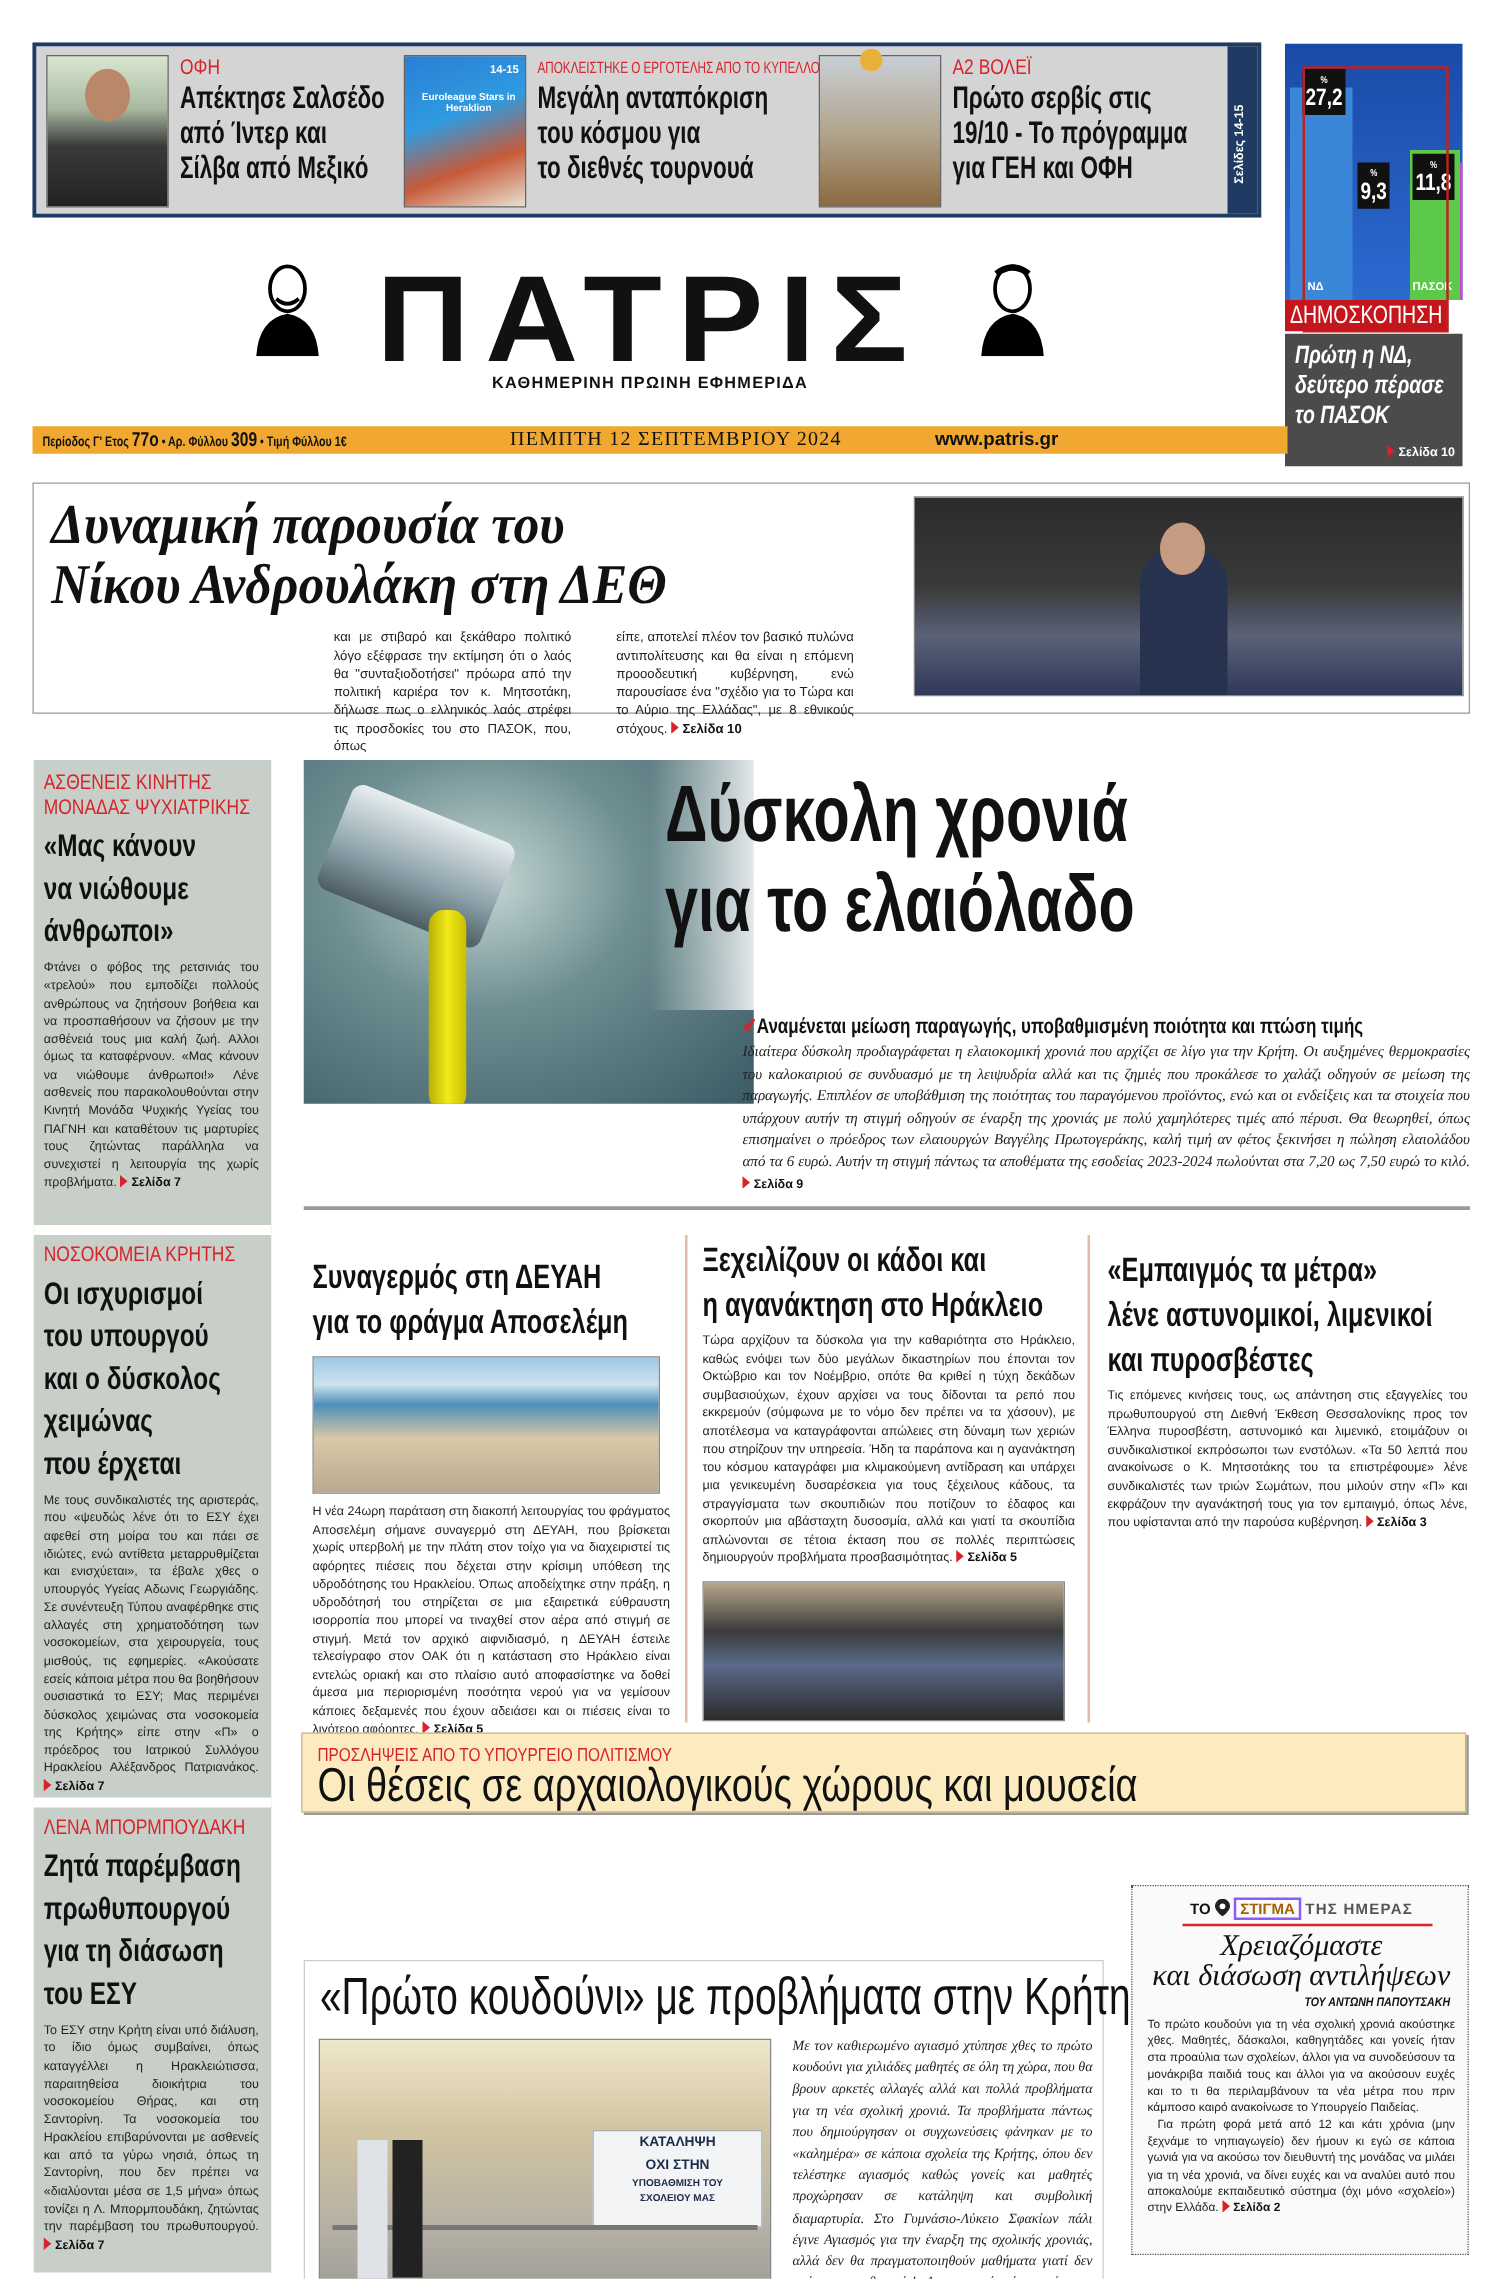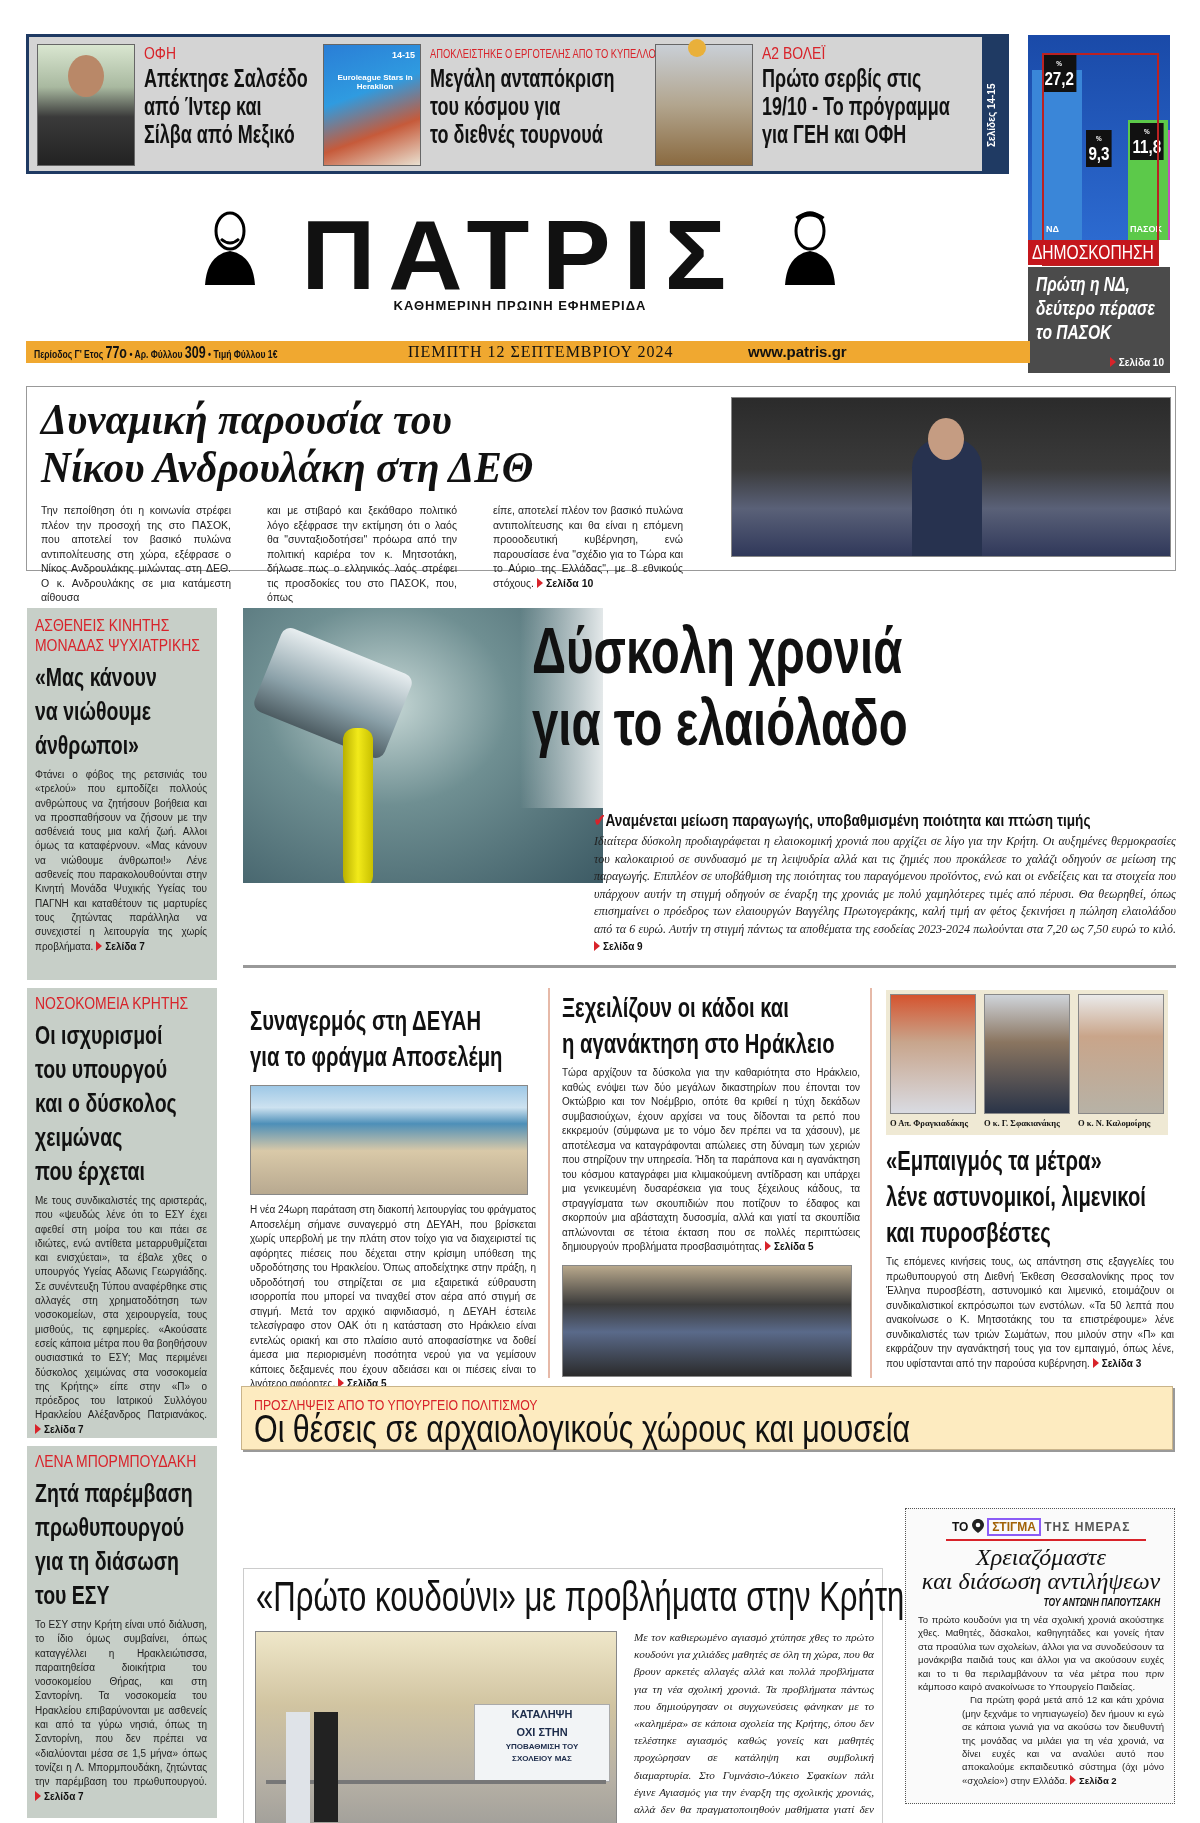--- a/index.html
+++ b/index.html
@@ -186,21 +186,20 @@
   </div>
   <div class="date">ΠΕΜΠΤΗ 12 ΣΕΠΤΕΜΒΡΙΟΥ 2024</div>
   <div class="url">www.patris.gr</div>
 </div>
 
 <div id="lead" class="abs">
   <div id="lead-title" class="serif">
     <div>Δυναμική παρουσία του</div>
     <div>Νίκου Ανδρουλάκη στη ΔΕΘ</div>
   </div>
-  <div class="lead-col" style="left:14px;">Την πεποίθηση ότι η κοινωνία στρέφει πλέον την προσοχή της στο ΠΑΣΟΚ, που αποτελεί τον βασικό πυλώνα αντιπολίτευσης στη χώρα, εξέφρασε ο Νίκος Ανδρουλάκης μιλώντας στη ΔΕΘ. Ο κ. Ανδρουλάκης σε μια κατάμεστη αίθουσα</div>
   <div class="lead-col" style="left:240px;">και με στιβαρό και ξεκάθαρο πολιτικό λόγο εξέφρασε την εκτίμηση ότι ο λαός θα "συνταξιοδοτήσει" πρόωρα από την πολιτική καριέρα τον κ. Μητσοτάκη, δήλωσε πως ο ελληνικός λαός στρέφει τις προσδοκίες του στο ΠΑΣΟΚ, που, όπως</div>
   <div class="lead-col" style="left:466px;">
     <span>είπε, αποτελεί πλέον τον βασικό πυλώνα αντιπολίτευσης και θα είναι η επόμενη προοοδευτική κυβέρνηση, ενώ παρουσίασε ένα "σχέδιο για το Τώρα και το Αύριο της Ελλάδας", με 8 εθνικούς στόχους.</span> <span class="page-ref">Σελίδα 10</span>
   </div>
   <div id="lead-photo" class="photo">
     <div style="position:absolute;left:180px;top:40px;width:70px;height:120px;background:#27324f;border-radius:30px 30px 0 0;"></div>
     <div style="position:absolute;left:196px;top:20px;width:36px;height:42px;border-radius:50%;background:#c59c82;"></div>
   </div>
 </div>
 
@@ -260,28 +259,20 @@
 
 <div class="abs" style="left:562px;top:990px;width:300px;">
   <div class="mid-title">Ξεχειλίζουν οι κάδοι και</div>
   <div class="mid-title">η αγανάκτηση στο Ηράκλειο</div>
   <div class="mid-body" style="margin-top:4px;width:298px;"><span>Τώρα αρχίζουν τα δύσκολα για την καθαριότητα στο Ηράκλειο, καθώς ενόψει των δύο μεγάλων δικαστηρίων που έπονται τον Οκτώβριο και τον Νοέμβριο, οπότε θα κριθεί η τύχη δεκάδων συμβασιούχων, έχουν αρχίσει να τους δίδονται τα ρεπό που εκκρεμούν (σύμφωνα με το νόμο δεν πρέπει να τα χάσουν), με αποτέλεσμα να καταγράφονται απώλειες στη δύναμη των χεριών που στηρίζουν την υπηρεσία. Ήδη τα παράπονα και η αγανάκτηση του κόσμου καταγράφει μια κλιμακούμενη αντίδραση και υπάρχει μια γενικευμένη δυσαρέσκεια για τους ξέχειλους κάδους, τα στραγγίσματα των σκουπιδιών που ποτίζουν το έδαφος και σκορπούν μια αβάσταχτη δυσοσμία, αλλά και γιατί τα σκουπίδια απλώνονται σε τέτοια έκταση που σε πολλές περιπτώσεις δημιουργούν προβλήματα προσβασιμότητας.</span> <span class="page-ref">Σελίδα 5</span></div>
   <div class="photo" style="margin-top:10px;width:290px;height:112px;background:linear-gradient(180deg,#b8a88c 0%,#3b3b3b 35%,#5a6a8a 60%,#2b2b2b 100%);"></div>
 </div>
 <div class="abs vrule" style="left:870px;top:988px;height:390px;"></div>
 
 <div class="abs" style="left:886px;top:990px;width:290px;">
-  <div style="position:relative;width:282px;height:145px;background:#efe9d4;">
-    <div class="photo" style="position:absolute;left:4px;top:4px;width:86px;height:120px;background:linear-gradient(180deg,#d5542f 0%,#c8a58c 40%,#d9dbe2 100%);"></div>
-    <div class="photo" style="position:absolute;left:98px;top:4px;width:86px;height:120px;background:linear-gradient(180deg,#cfd4da 0%,#8a7560 40%,#2a3448 100%);"></div>
-    <div class="photo" style="position:absolute;left:192px;top:4px;width:86px;height:120px;background:linear-gradient(180deg,#eaeaea 0%,#c9a58a 35%,#b7b2a6 100%);"></div>
-    <div style="position:absolute;left:4px;top:128px;width:90px;font-size:8.5px;font-weight:bold;font-family:'Liberation Serif',serif;">Ο Απ. Φραγκιαδάκης</div>
-    <div style="position:absolute;left:98px;top:128px;width:90px;font-size:8.5px;font-weight:bold;font-family:'Liberation Serif',serif;">Ο κ. Γ. Σφακιανάκης</div>
-    <div style="position:absolute;left:192px;top:128px;width:90px;font-size:8.5px;font-weight:bold;font-family:'Liberation Serif',serif;">Ο κ. Ν. Καλομοίρης</div>
-  </div>
   <div style="margin-top:8px;">
     <div class="mid-title">«Εμπαιγμός τα μέτρα»</div>
     <div class="mid-title">λένε αστυνομικοί, λιμενικοί</div>
     <div class="mid-title">και πυροσβέστες</div>
   </div>
   <div class="mid-body" style="margin-top:4px;width:288px;"><span>Τις επόμενες κινήσεις τους, ως απάντηση στις εξαγγελίες του πρωθυπουργού στη Διεθνή Έκθεση Θεσσαλονίκης προς τον Έλληνα πυροσβέστη, αστυνομικό και λιμενικό, ετοιμάζουν οι συνδικαλιστικοί εκπρόσωποι των ενστόλων. «Τα 50 λεπτά που ανακοίνωσε ο Κ. Μητσοτάκης του τα επιστρέφουμε» λένε συνδικαλιστές των τριών Σωμάτων, που μιλούν στην «Π» και εκφράζουν την αγανάκτησή τους για τον εμπαιγμό, όπως λένε, που υφίστανται από την παρούσα κυβέρνηση.</span> <span class="page-ref">Σελίδα 3</span></div>
 </div>
 
 <div id="culture" class="abs">
   <div class="k kicker" style="font-size:15px;">ΠΡΟΣΛΗΨΕΙΣ ΑΠΟ ΤΟ ΥΠΟΥΡΓΕΙΟ ΠΟΛΙΤΙΣΜΟΥ</div>
@@ -318,15 +309,15 @@
     <span style="color:#555;letter-spacing:1px;">ΤΗΣ ΗΜΕΡΑΣ</span>
   </div>
   <div id="stigma-rule"></div>
   <div id="stigma-title">
     <div>Χρειαζόμαστε</div>
     <div>και διάσωση αντιλήψεων</div>
   </div>
   <div id="stigma-author">ΤΟΥ ΑΝΤΩΝΗ ΠΑΠΟΥΤΣΑΚΗ</div>
   <div id="stigma-body">
     <div>Το πρώτο κουδούνι για τη νέα σχολική χρονιά ακούστηκε χθες. Μαθητές, δάσκαλοι, καθηγητάδες και γονείς ήταν στα προαύλια των σχολείων, άλλοι για να συνοδεύσουν τα μονάκριβα παιδιά τους και άλλοι για να ακούσουν ευχές και το τι θα περιλαμβάνουν τα νέα μέτρα που πριν κάμποσο καιρό ανακοίνωσε το Υπουργείο Παιδείας.</div>
-    <div style="text-indent:8px;margin-left:44px;"><span>Για πρώτη φορά μετά από 12 και κάτι χρόνια (μην ξεχνάμε το νηπιαγωγείο) δεν ήμουν κι εγώ σε κάποια γωνιά για να ακούσω τον διευθυντή της μονάδας να μιλάει για τη νέα χρονιά, να δίνει ευχές και να αναλύει αυτό που αποκαλούμε εκπαιδευτικό σύστημα (όχι μόνο «σχολείο») στην Ελλάδα.</span> <span class="page-ref">Σελίδα 2</span></div>
+    <div style="text-indent:8px;"><span>Για πρώτη φορά μετά από 12 και κάτι χρόνια (μην ξεχνάμε το νηπιαγωγείο) δεν ήμουν κι εγώ σε κάποια γωνιά για να ακούσω τον διευθυντή της μονάδας να μιλάει για τη νέα χρονιά, να δίνει ευχές και να αναλύει αυτό που αποκαλούμε εκπαιδευτικό σύστημα (όχι μόνο «σχολείο») στην Ελλάδα.</span> <span class="page-ref">Σελίδα 2</span></div>
   </div>
 </div>
 
 </body></html>

